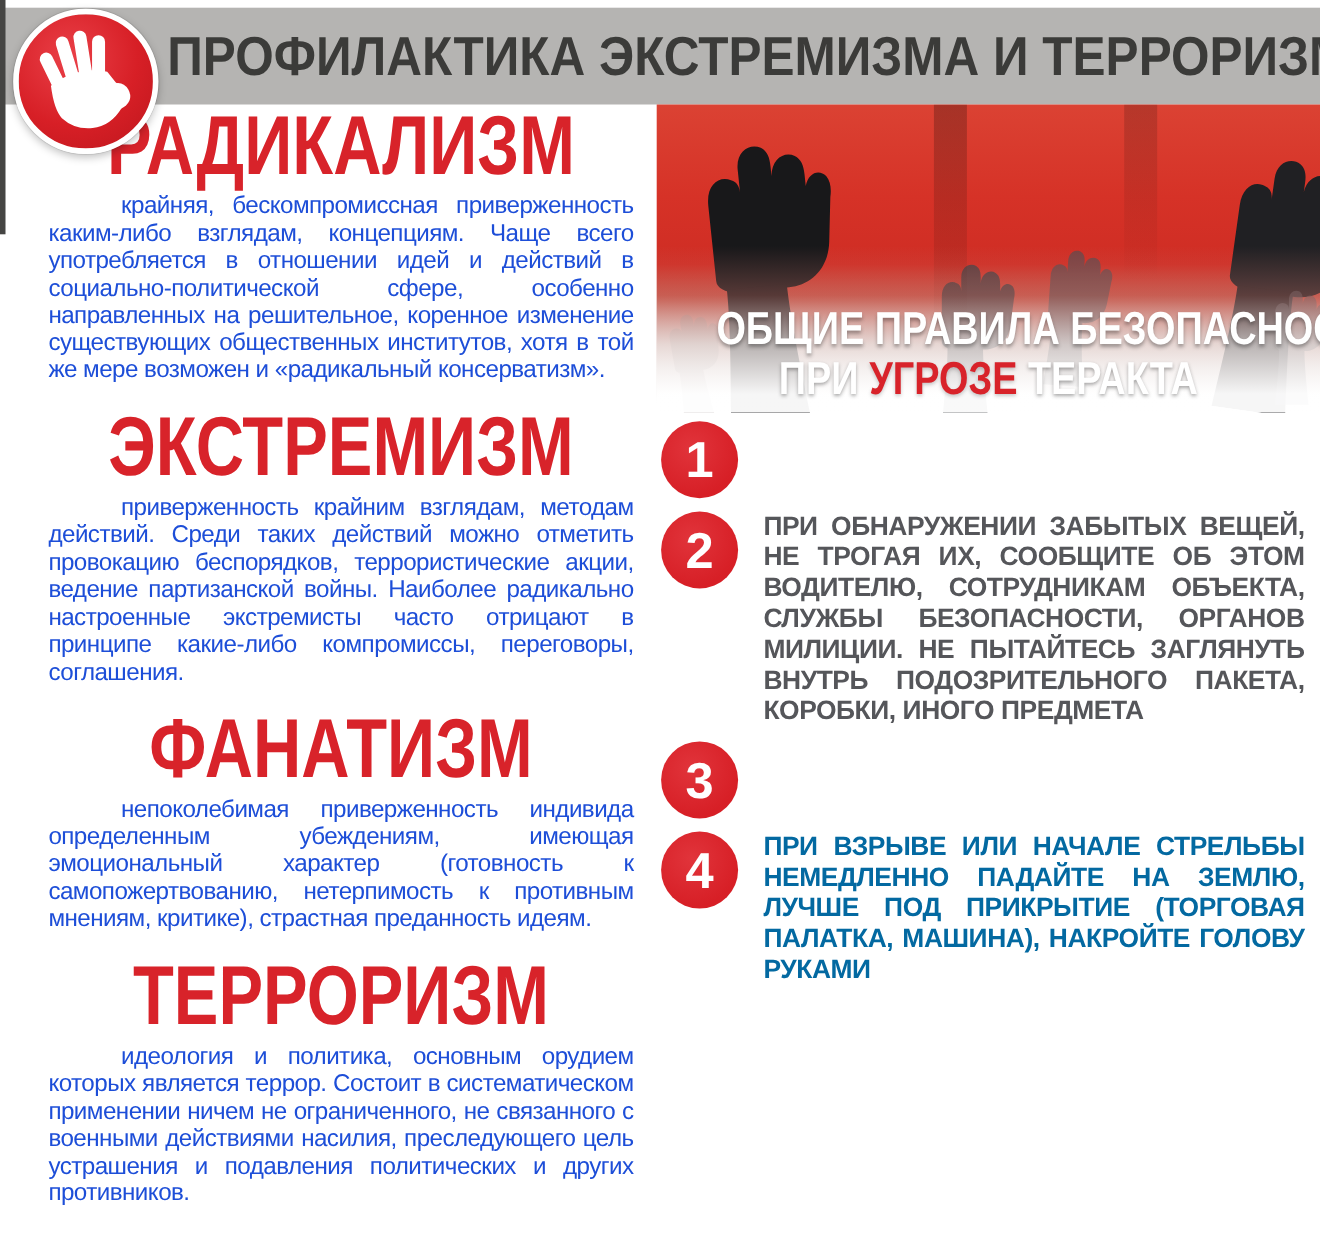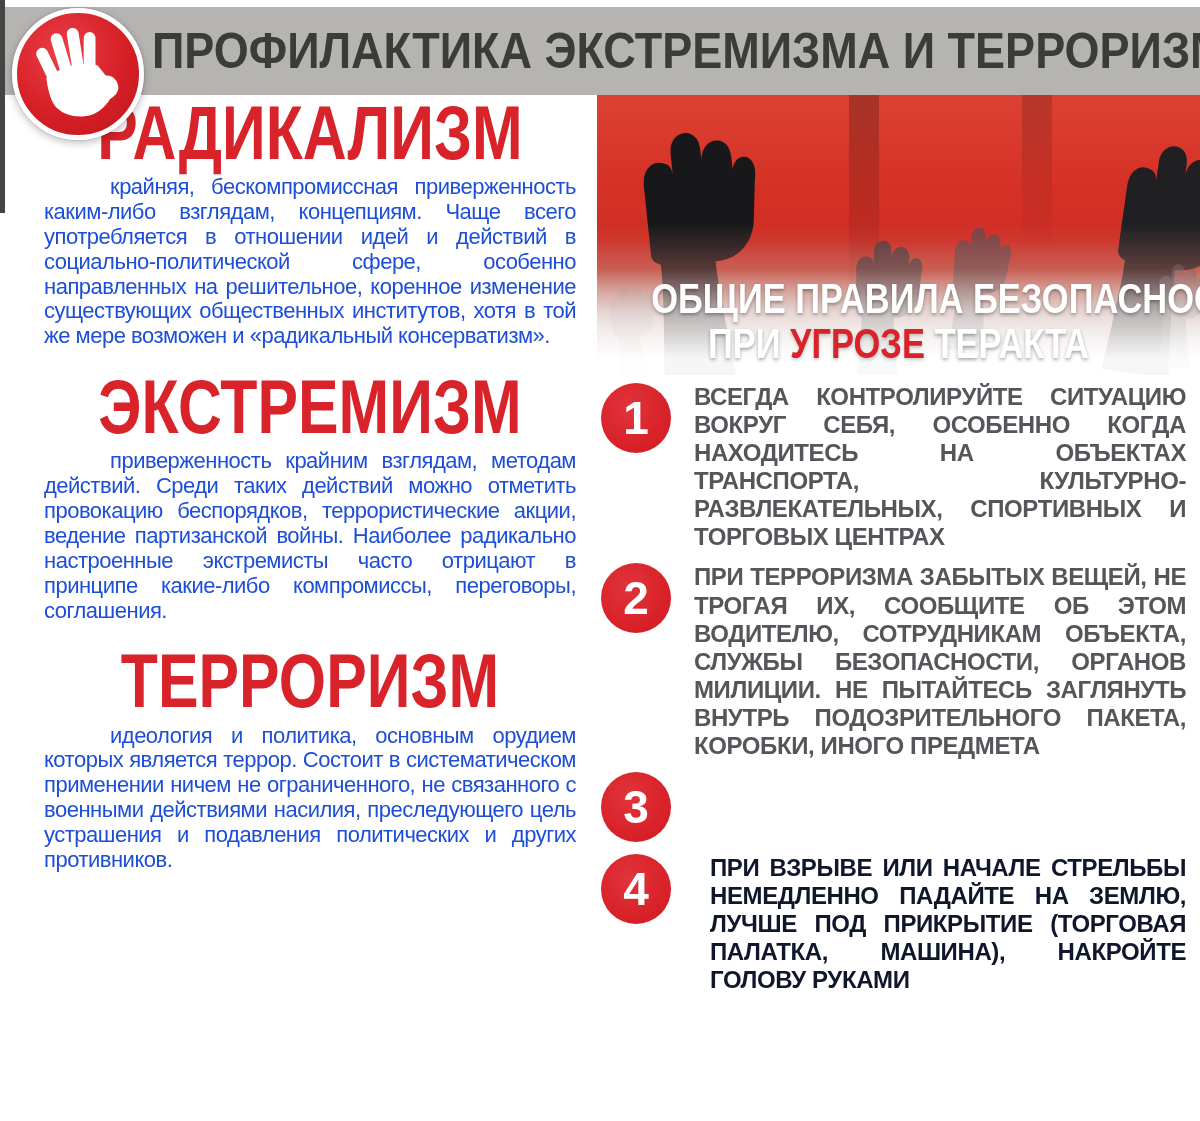--- a/index.html
+++ b/index.html
@@ -44,21 +44,21 @@
   
   .rules{list-style:none;margin:8px 0 0;padding:0;}
   .rule{display:grid;grid-template-columns:70px 1fr;column-gap:23px;margin:0 0 12px;
     padding:0 14px 0 4px;box-sizing:border-box;align-items:start;}
   .num{width:70px;height:70px;border-radius:50%;background:radial-gradient(circle at 40% 35%, #e1343b, #d71f26 70%);
     display:flex;align-items:center;justify-content:center;}
   .num span{color:#fff;font-size:46px;font-weight:bold;line-height:1;}
   .rtext{margin:0;font-size:24px;font-weight:bold;line-height:1.17;letter-spacing:-.4px;
     text-align:justify;color:#55565a;}
   .rule:nth-child(3) .rtext{color:#8e9093;}
-  .rule:nth-child(4) .rtext{color:#0f172a;margin-left:16px;}
+  .rule:nth-child(4) .rtext{color:#0369a1;}
 </style>
 </head>
 <body>
 
 <svg width="0" height="0" style="position:absolute" aria-hidden="true">
   <symbol id="fist" viewBox="0 0 100 170">
     <path d="M30 97 L30 58 C30 47 37 43 43 46 C46 47 47 50 47 53 L47 41 C47 31 55 28 60 31 C63 33 64 36 64 41 L64 46 C65 37 72 34 77 37 C80 39 81 42 81 47 L81 53 C83 46 89 45 92 49 C94 52 94 56 93 60 L90 83 C88 97 78 104 67 104 L43 104 C35 104 30 101 30 97 Z"></path>
     <path d="M30 170 C33 140 35 118 35 102 L66 102 C66 118 68 140 71 170 Z"></path>
   </symbol>
 </svg>
@@ -87,20 +87,24 @@
   <main class="left-col">
     <section class="def">
       <h2>РАДИКАЛИЗМ</h2>
       <p>крайняя, бескомпромиссная приверженность каким-либо взглядам, концепциям. Чаще всего употребляется в отношении идей и действий в социально-политической сфере, особенно направленных на решительное, коренное изменение существующих общественных институтов, хотя в той же мере возможен и «радикальный консерватизм».</p>
     </section>
     <section class="def">
       <h2>ЭКСТРЕМИЗМ</h2>
       <p>приверженность крайним взглядам, методам действий. Среди таких действий можно отметить провокацию беспорядков, террористические акции, ведение партизанской войны. Наиболее радикально настроенные экстремисты часто отрицают в принципе какие-либо компромиссы, переговоры, соглашения.</p>
     </section>
     <section class="def">
+      <h2>ФАНАТИЗМ</h2>
+      <p>непоколебимая приверженность индивида определенным убеждениям, имеющая эмоциональный характер (готовность к самопожертвованию, нетерпимость к противным мнениям, критике), страстная преданность идеям.</p>
+    </section>
+    <section class="def">
       <h2>ТЕРРОРИЗМ</h2>
       <p>идеология и политика, основным орудием которых является террор. Состоит в систематическом применении ничем не ограниченного, не связанного с военными действиями насилия, преследующего цель устрашения и подавления политических и других противников.</p>
     </section>
   </main>
 
   <aside class="right-col">
 
     <div class="hero">
       <svg class="fist" style="left:-8px;top:-14px;width:190px;height:300px;transform:rotate(-6deg)">
           <use href="#fist" fill="#18181a"></use>
@@ -127,27 +131,26 @@
         <div class="line">ОБЩИЕ ПРАВИЛА БЕЗОПАСНОСТИ</div>
         <div class="line"><span>ПРИ </span><span class="red">УГРОЗЕ</span><span> ТЕРАКТА</span></div>
       </div>
     </div>
 
     <ol class="rules">
       <li class="rule">
         <span class="num">
             <span>1</span>
           </span>
-        <p class="rtext">ВСЕГДА КОНТРОЛИРУЙТЕ СИТУАЦИЮ ВОКРУГ СЕБЯ, ОСОБЕННО КОГДА НАХОДИТЕСЬ НА ОБЪЕКТАХ ТРАНСПОРТА, КУЛЬТУРНО-РАЗВЛЕКАТЕЛЬНЫХ, СПОРТИВНЫХ И ТОРГОВЫХ ЦЕНТРАХ</p>
       </li>
       <li class="rule">
         <span class="num">
             <span>2</span>
           </span>
-        <p class="rtext">ПРИ ТЕРРОРИЗМА ЗАБЫТЫХ ВЕЩЕЙ, НЕ ТРОГАЯ ИХ, СООБЩИТЕ ОБ ЭТОМ ВОДИТЕЛЮ, СОТРУДНИКАМ ОБЪЕКТА, СЛУЖБЫ БЕЗОПАСНОСТИ, ОРГАНОВ МИЛИЦИИ. НЕ ПЫТАЙТЕСЬ ЗАГЛЯНУТЬ ВНУТРЬ ПОДОЗРИТЕЛЬНОГО ПАКЕТА, КОРОБКИ, ИНОГО ПРЕДМЕТА</p>
+        <p class="rtext">ПРИ ОБНАРУЖЕНИИ ЗАБЫТЫХ ВЕЩЕЙ, НЕ ТРОГАЯ ИХ, СООБЩИТЕ ОБ ЭТОМ ВОДИТЕЛЮ, СОТРУДНИКАМ ОБЪЕКТА, СЛУЖБЫ БЕЗОПАСНОСТИ, ОРГАНОВ МИЛИЦИИ. НЕ ПЫТАЙТЕСЬ ЗАГЛЯНУТЬ ВНУТРЬ ПОДОЗРИТЕЛЬНОГО ПАКЕТА, КОРОБКИ, ИНОГО ПРЕДМЕТА</p>
       </li>
       <li class="rule">
         <span class="num">
             <span>3</span>
           </span>
       </li>
       <li class="rule">
         <span class="num">
             <span>4</span>
           </span>

